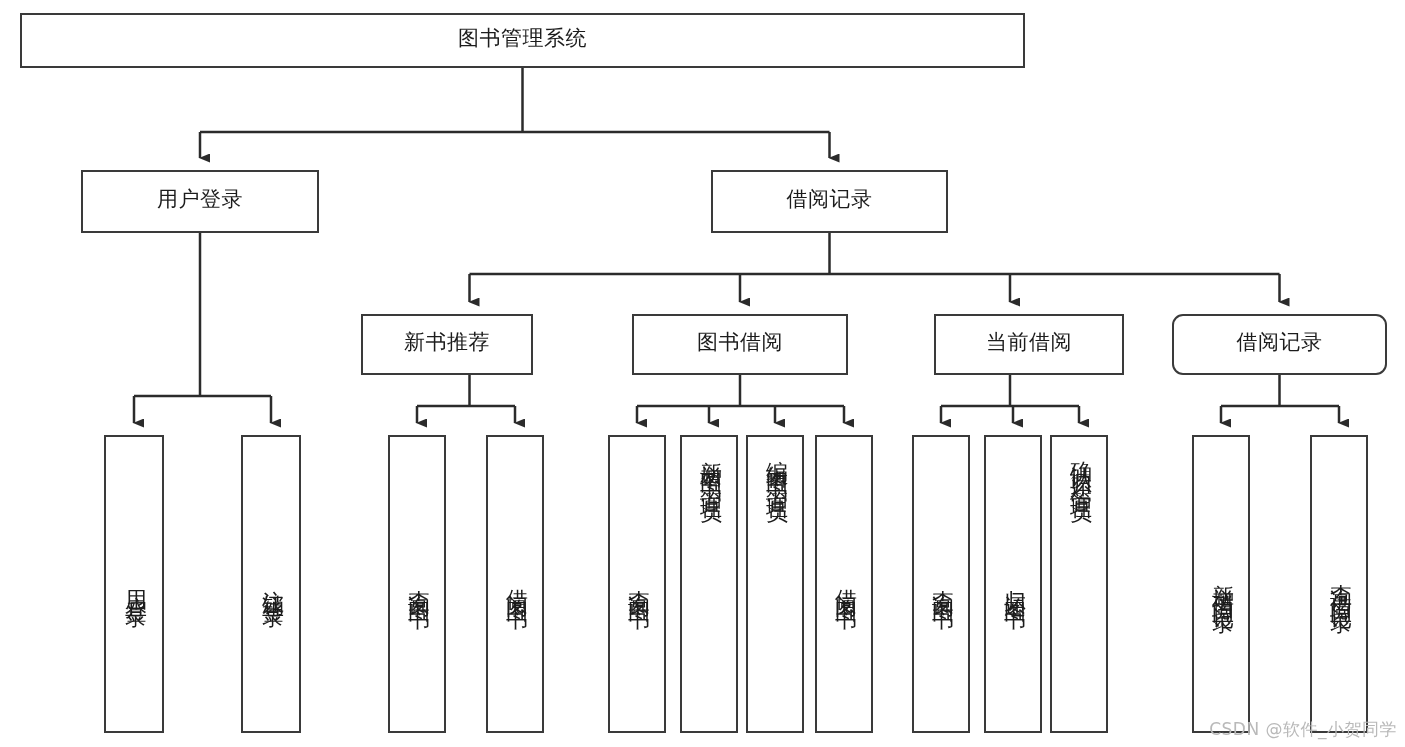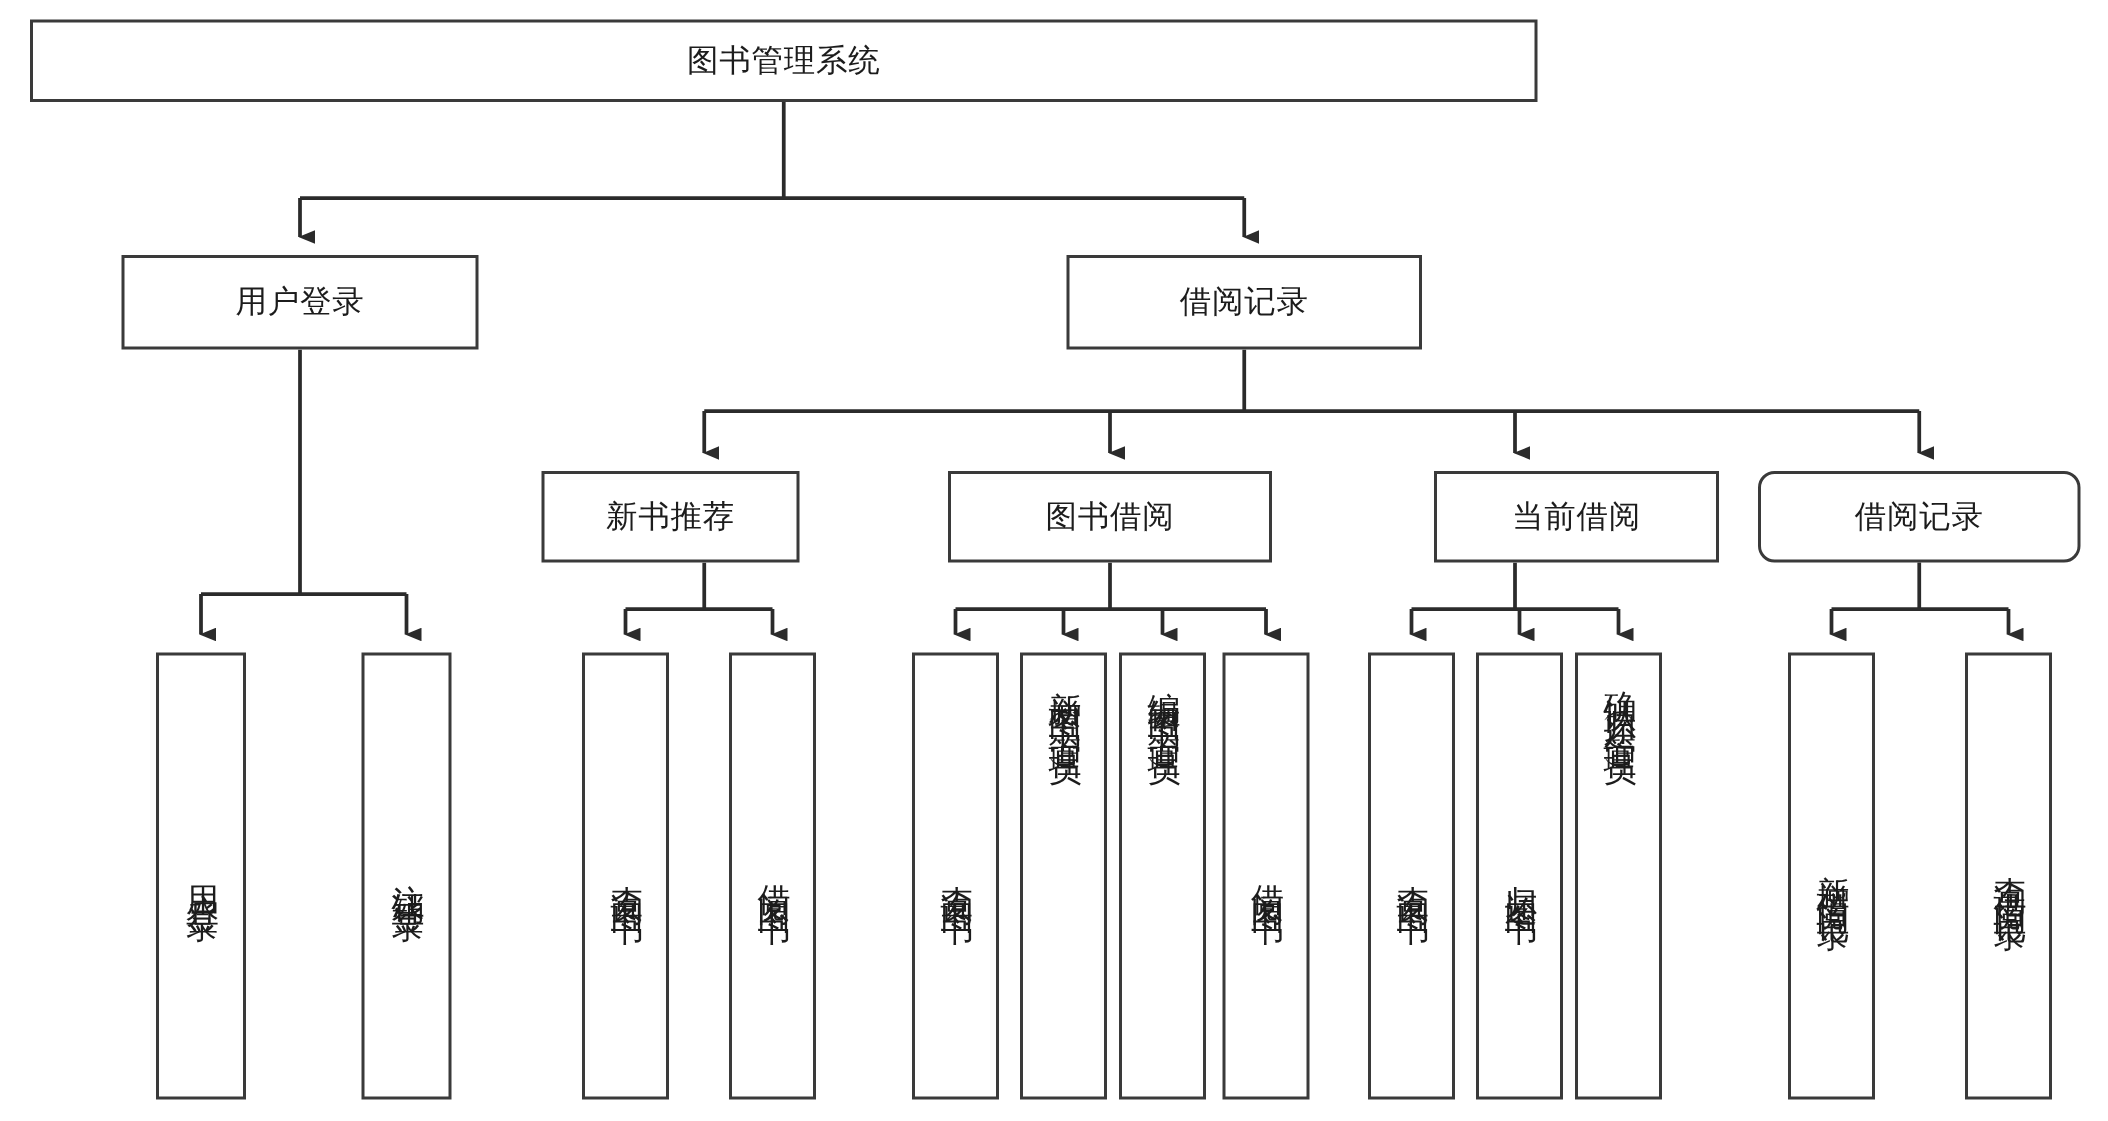--- a/index.html
+++ b/index.html
@@ -28,20 +28,21 @@
   }
   .node {
     position: absolute;
     box-sizing: border-box;
     background: #ffffff;
     border: 2.5px solid #3a3a3a;
     display: flex;
     align-items: center;
     justify-content: center;
     z-index: 2;
+    font-family: Liberation Mono, monospace;
   }
   .node .label {
     font-size: 21px;
     line-height: 1.18;
     color: #1c1c1c;
     letter-spacing: 0.5px;
     white-space: nowrap;
     text-align: center;
   }
   
@@ -131,21 +132,21 @@
       </div>
       <div class="node" style="left: 711px; top: 170px; width: 237px; height: 63px;">
         <div class="label">借阅记录</div>
       </div>
       <div class="node" style="left: 361px; top: 314px; width: 172px; height: 61px;">
         <div class="label">新书推荐</div>
       </div>
       <div class="node" style="left: 632px; top: 314px; width: 216px; height: 61px; justify-content: center;">
         <div class="label">图书借阅</div>
       </div>
-      <div class="node" style="left: 956px; top: 314px; width: 190px; height: 61px;">
+      <div class="node" style="left: 934px; top: 314px; width: 190px; height: 61px;">
         <div class="label">当前借阅</div>
       </div>
       <div class="node" style="left: 1172px; top: 314px; width: 215px; height: 61px; border-radius: 11px;">
         <div class="label">借阅记录</div>
       </div>
       <div class="node leaf centered" style="left: 104px; top: 435px; width: 60px; height: 298px;">
         <div class="label">用户登录</div>
       </div>
       <div class="node leaf centered" style="left: 241px; top: 435px; width: 60px; height: 298px;">
         <div class="label">注销登录</div>
@@ -178,13 +179,14 @@
         <div class="label">确认归还（管理员）</div>
       </div>
       <div class="node leaf centered" style="left: 1192px; top: 435px; width: 58px; height: 298px;">
         <div class="label">新增借阅记录</div>
       </div>
       <div class="node leaf centered" style="left: 1310px; top: 435px; width: 58px; height: 298px;">
         <div class="label">查询借阅记录</div>
       </div>
     </div>
 
+  <div class="watermark">CSDN @软件_小贺同学</div>
 </div>
 
 </body></html>

